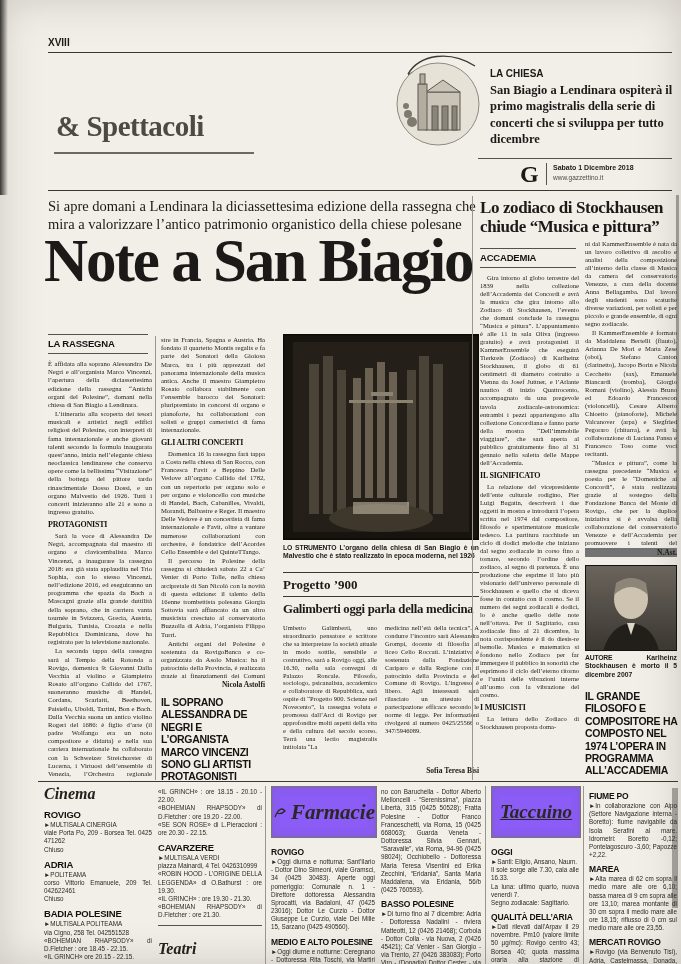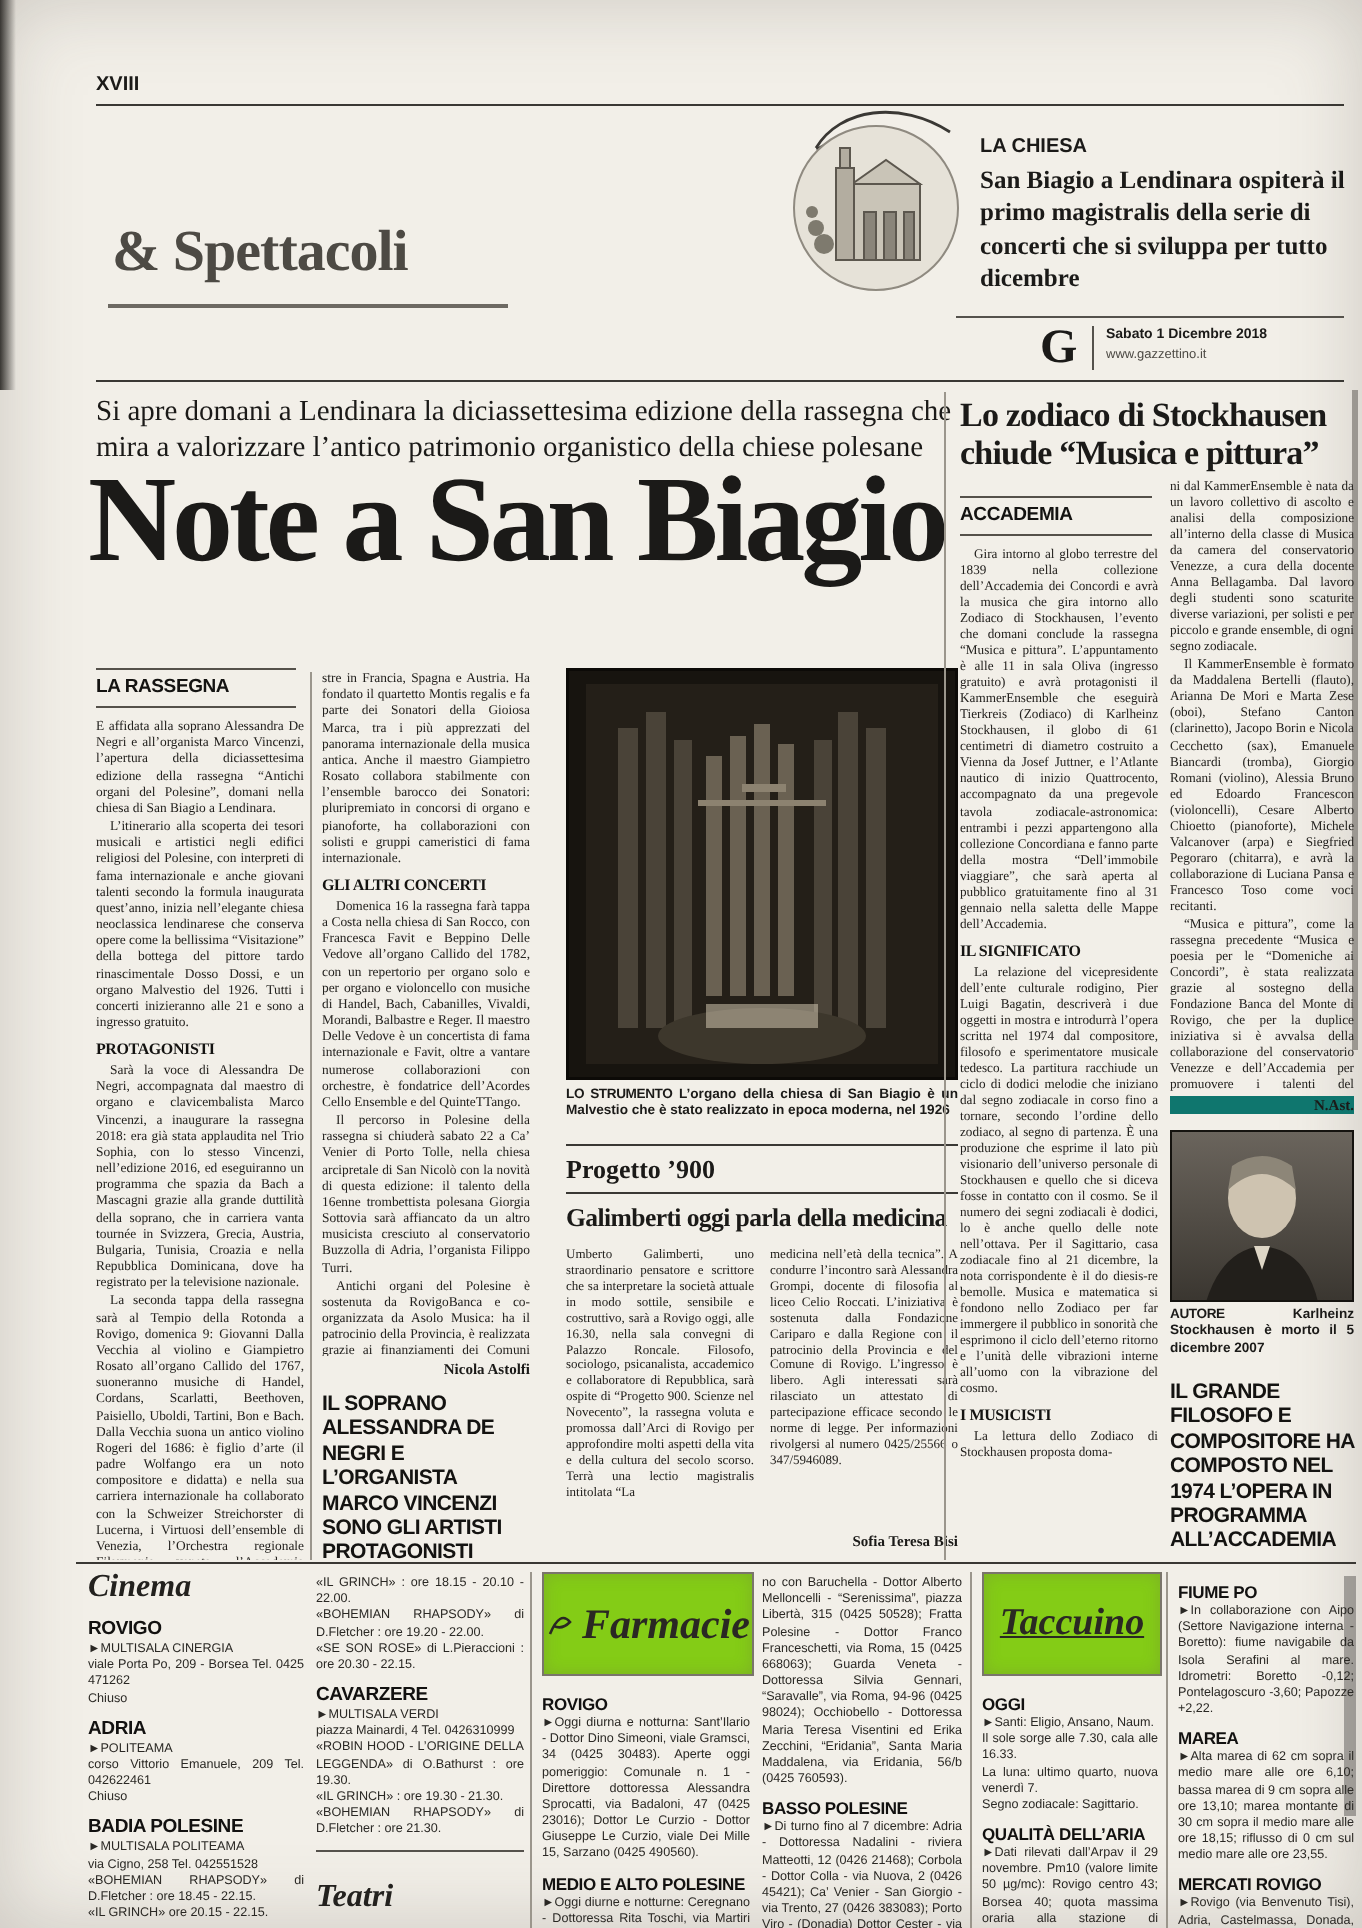--- a/index.html
+++ b/index.html
@@ -16,21 +16,21 @@
   .subhead{font-family:Liberation Serif, serif;font-weight:bold;font-size:8px;letter-spacing:-0.2px;color:#141311;margin:4px 0 2px 0;}
   .bodycol{font-size:6.7px;line-height:1.22;text-align:justify;color:#23211e;overflow:hidden;}
   .bodycol p{margin:0 0 1px 0;text-indent:7px;}
   .bodycol p.noind{text-indent:0;}
   .pullquote{font-family:"Liberation Sans",sans-serif;font-weight:bold;font-size:10.5px;line-height:1.18;
              letter-spacing:-0.3px;color:#16514d;color:#141311;text-transform:uppercase;}
   .byline{font-weight:bold;font-size:7.5px;text-align:right;color:#1b1a18;}
   .caption{font-family:"Liberation Sans",sans-serif;font-size:6.8px;font-weight:bold;line-height:1.25;color:#1b1a18;text-align:justify;}
   .caption .lab{letter-spacing:-0.2px;}
   .script-logo{font-style:italic;font-weight:bold;font-size:21px;color:#2a2823;text-align:center;
-               border:1px solid #7a756b;background:#84cc16;box-shadow:inset 0 0 8px rgba(100,95,85,.25);
+               border:1px solid #7a756b;background:#8b5cf6;box-shadow:inset 0 0 8px rgba(100,95,85,.25);
                display:flex;align-items:center;justify-content:center;gap:4px;}
   .lst-head{font-family:"Liberation Sans",sans-serif;font-weight:bold;font-size:8.5px;letter-spacing:-0.2px;color:#121110;margin:5px 0 1px 0;}
   .lst-head.big{font-size:9.5px;}
   .lst-body{font-family:"Liberation Sans",sans-serif;font-size:6.3px;line-height:1.3;color:#2a2824;text-align:justify;white-space:pre-line;}
   .ital-head{font-style:italic;font-weight:bold;font-size:16px;color:#23211e;}
   .clip{overflow:hidden;}
 </style>
 </head>
 <body>
 
@@ -154,21 +154,21 @@
     <div class="subhead">IL SIGNIFICATO</div>
     <p>La relazione del vicepresidente dell’ente culturale rodigino, Pier Luigi Bagatin, descriverà i due oggetti in mostra e introdurrà l’opera scritta nel 1974 dal compositore, filosofo e sperimentatore musicale tedesco. La partitura racchiude un ciclo di dodici melodie che iniziano dal segno zodiacale in corso fino a tornare, secondo l’ordine dello zodiaco, al segno di partenza. È una produzione che esprime il lato più visionario dell’universo personale di Stockhausen e quello che si diceva fosse in contatto con il cosmo. Se il numero dei segni zodiacali è dodici, lo è anche quello delle note nell’ottava. Per il Sagittario, casa zodiacale fino al 21 dicembre, la nota corrispondente è il do diesis-re bemolle. Musica e matematica si fondono nello Zodiaco per far immergere il pubblico in sonorità che esprimono il ciclo dell’eterno ritorno e l’unità delle vibrazioni interne all’uomo con la vibrazione del cosmo.</p>
     <div class="subhead">I MUSICISTI</div>
     <p>La lettura dello Zodiaco di Stockhausen proposta doma-</p>
   </div>
   <div class="abs bodycol clip" style="left:585px;top:240px;width:92px;height:306px;font-size:6.6px;">
     <p class="noind">ni dal KammerEnsemble è nata da un lavoro collettivo di ascolto e analisi della composizione all’interno della classe di Musica da camera del conservatorio Venezze, a cura della docente Anna Bellagamba. Dal lavoro degli studenti sono scaturite diverse variazioni, per solisti e per piccolo e grande ensemble, di ogni segno zodiacale.</p>
     <p>Il KammerEnsemble è formato da Maddalena Bertelli (flauto), Arianna De Mori e Marta Zese (oboi), Stefano Canton (clarinetto), Jacopo Borin e Nicola Cecchetto (sax), Emanuele Biancardi (tromba), Giorgio Romani (violino), Alessia Bruno ed Edoardo Francescon (violoncelli), Cesare Alberto Chioetto (pianoforte), Michele Valcanover (arpa) e Siegfried Pegoraro (chitarra), e avrà la collaborazione di Luciana Pansa e Francesco Toso come voci recitanti.</p>
     <p>“Musica e pittura”, come la rassegna precedente “Musica e poesia per le “Domeniche ai Concordi”, è stata realizzata grazie al sostegno della Fondazione Banca del Monte di Rovigo, che per la duplice iniziativa si è avvalsa della collaborazione del conservatorio Venezze e dell’Accademia per promuovere i talenti del conservatorio rodigino e i tesori del patrimonio culturale Concordiano.</p>
   </div>
-  <div class="abs byline" style="left:585px;top:548px;width:92px;background:#0f766e;">N.Ast.</div>
+  <div class="abs byline" style="left:585px;top:548px;width:92px;background:#737373;">N.Ast.</div>
 
   <svg class="abs" width="92" height="86" viewBox="0 0 92 86" style="left:585px;top:565px;">
     <rect width="92" height="86" fill="#55504a"></rect>
     <rect width="92" height="86" fill="url(#g1)"></rect>
     <defs>
         <linearGradient id="g1" x1="0" y1="0" x2="0" y2="1">
       <stop offset="0" stop-color="#6b655d"></stop>
           <stop offset="1" stop-color="#3a3630"></stop>
         </linearGradient>
       </defs>

